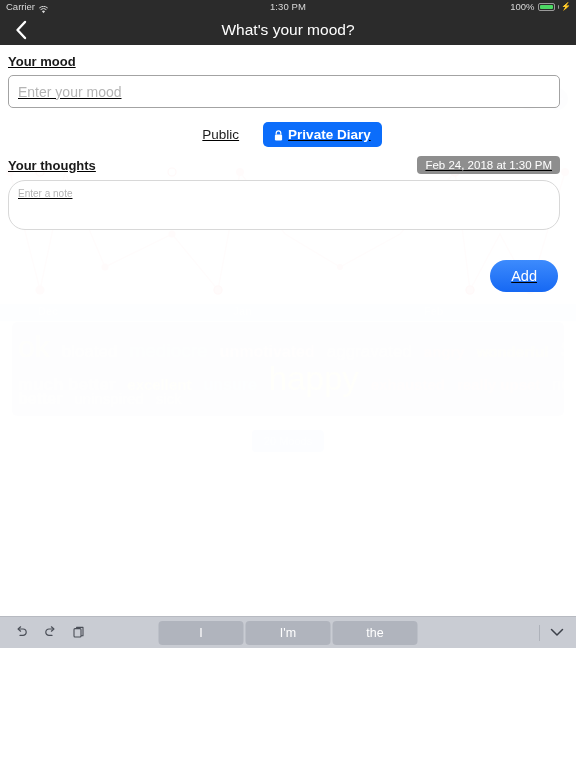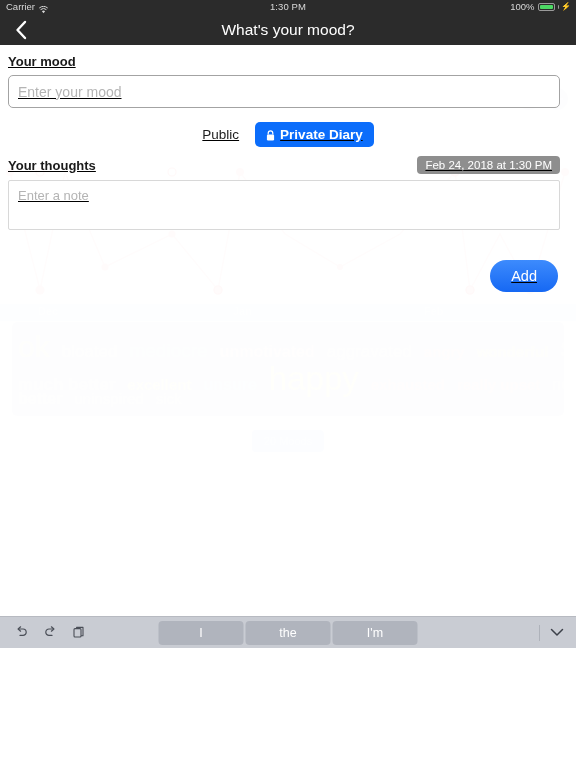--- a/index.html
+++ b/index.html
@@ -119,34 +119,34 @@
     display:block; width:calc(100% - 16px); margin:0 8px;
     height:33px; border:1px solid #a3a3a3; border-radius:5px;
     background:#fff; font-size:14px; color:#111;
     padding:0 9px; outline:none; font-family:inherit;
     caret-color:#3b5cf5;
   }
   .text-input::placeholder { color:#b4b4b4; }
   .mood-input { caret-color:#3b5cf5; }
   .note-area {
     display:block; width:calc(100% - 16px); margin:0 8px;
-    height:50px; border:1px solid #d8d8d8; border-radius:2px;
-    background:#fff; font-size:13px; color:#111;
+    height:50px; border:1px solid #d8d8d8; border-radius:17px;
+    background:#fff; font-size:10px; color:#111;
     padding:7px 9px; outline:none; resize:none; font-family:inherit;
     line-height:1.25;
   }
   .note-area::placeholder { color:#b4b4b4; }
 
   .privacy-row {
     display:flex; align-items:center; justify-content:center; gap:8px;
     margin:14px 0 0 0;
   }
   .privacy-opt {
     font-size:13.5px; color:#1d1d1d; padding:4px 8px; border-radius:5px;
-    cursor:pointer; background:transparent;
+    cursor:pointer; background:transparent;margin-left:8px;
   }
   .privacy-opt.active {
     background:#0b6dfb; color:#fff; font-weight:600;
     display:flex; align-items:center; gap:5px; padding:5px 11px;
   }
   .lock-icon { display:inline-block; width:9px; height:11px; position:relative; }
 
   .add-row { display:flex; justify-content:flex-end; margin:30px 10px 0 0; }
   .add-button {
     background:linear-gradient(180deg,#3d8bfd 0%,#1668f3 100%);
@@ -314,22 +314,22 @@
       <span class="kb-icon">
         <svg width="15" height="15" viewBox="0 0 15 15">
           <rect x="2" y="3.6" width="7" height="8.4" rx="1" stroke="#4a4e57" stroke-width="1.1" fill="none"></rect>
           <path d="M4.6 3.6 V2.4 h6.4 v8.4 H9" stroke="#4a4e57" stroke-width="1.1" fill="none" stroke-linejoin="round"></path>
         </svg>
       </span>
     </div>
 
     <div class="kb-suggestions">
       <div class="kb-sug">I</div>
+      <div class="kb-sug">I'm</div>
       <div class="kb-sug">the</div>
-      <div class="kb-sug">I'm</div>
     </div>
 
     <div class="kb-divider"></div>
     <div class="kb-dismiss">
       <svg width="14" height="9" viewBox="0 0 14 9">
         <path d="M1.5 1.5 L7 7 L12.5 1.5" stroke="#3c4049" stroke-width="1.5" fill="none" stroke-linecap="round" stroke-linejoin="round"></path>
       </svg>
     </div>
   </div>
 </div>

